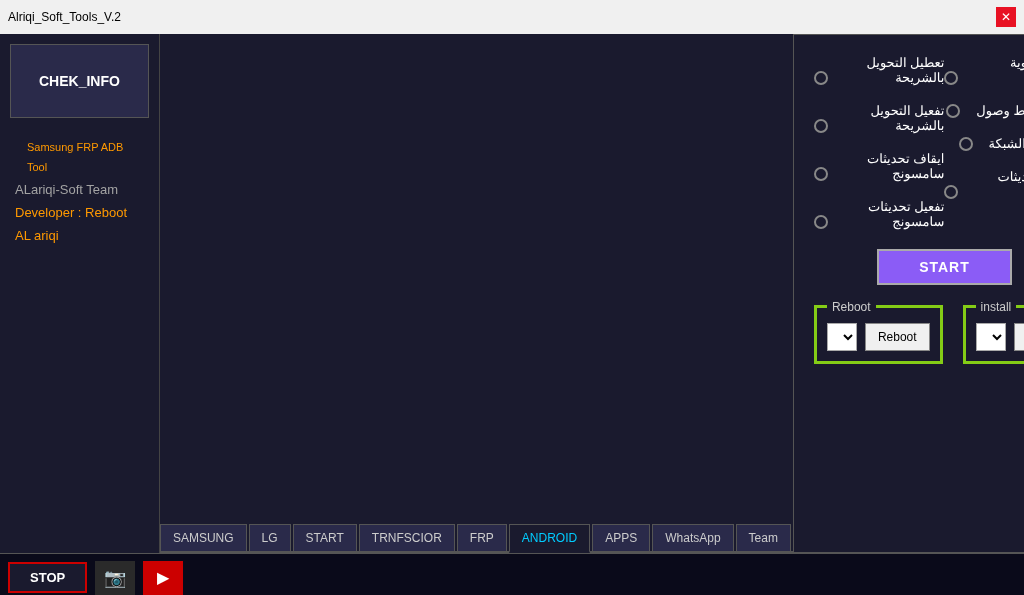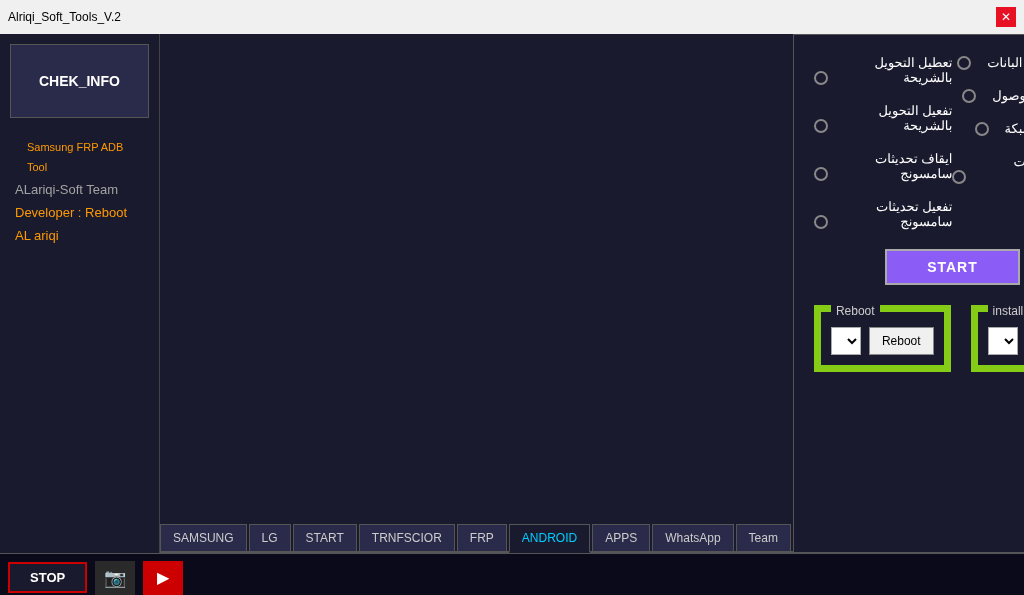--- a/index.html
+++ b/index.html
@@ -167,21 +167,21 @@
     }
 
     
     .bottom-sections {
       display: flex;
       gap: 20px;
       margin-top: 5px;
     }
     .section-box {
       flex: 1;
-      border: 7px solid #84cc16;
+      border: 3px solid #84cc16;
       padding: 15px 10px 10px 10px;
       position: relative;
     }
     .section-label {
       position: absolute;
       top: -8px;
       left: 10px;
       background: #1a1a2e;
       padding: 0 5px;
       font-size: 12px;

